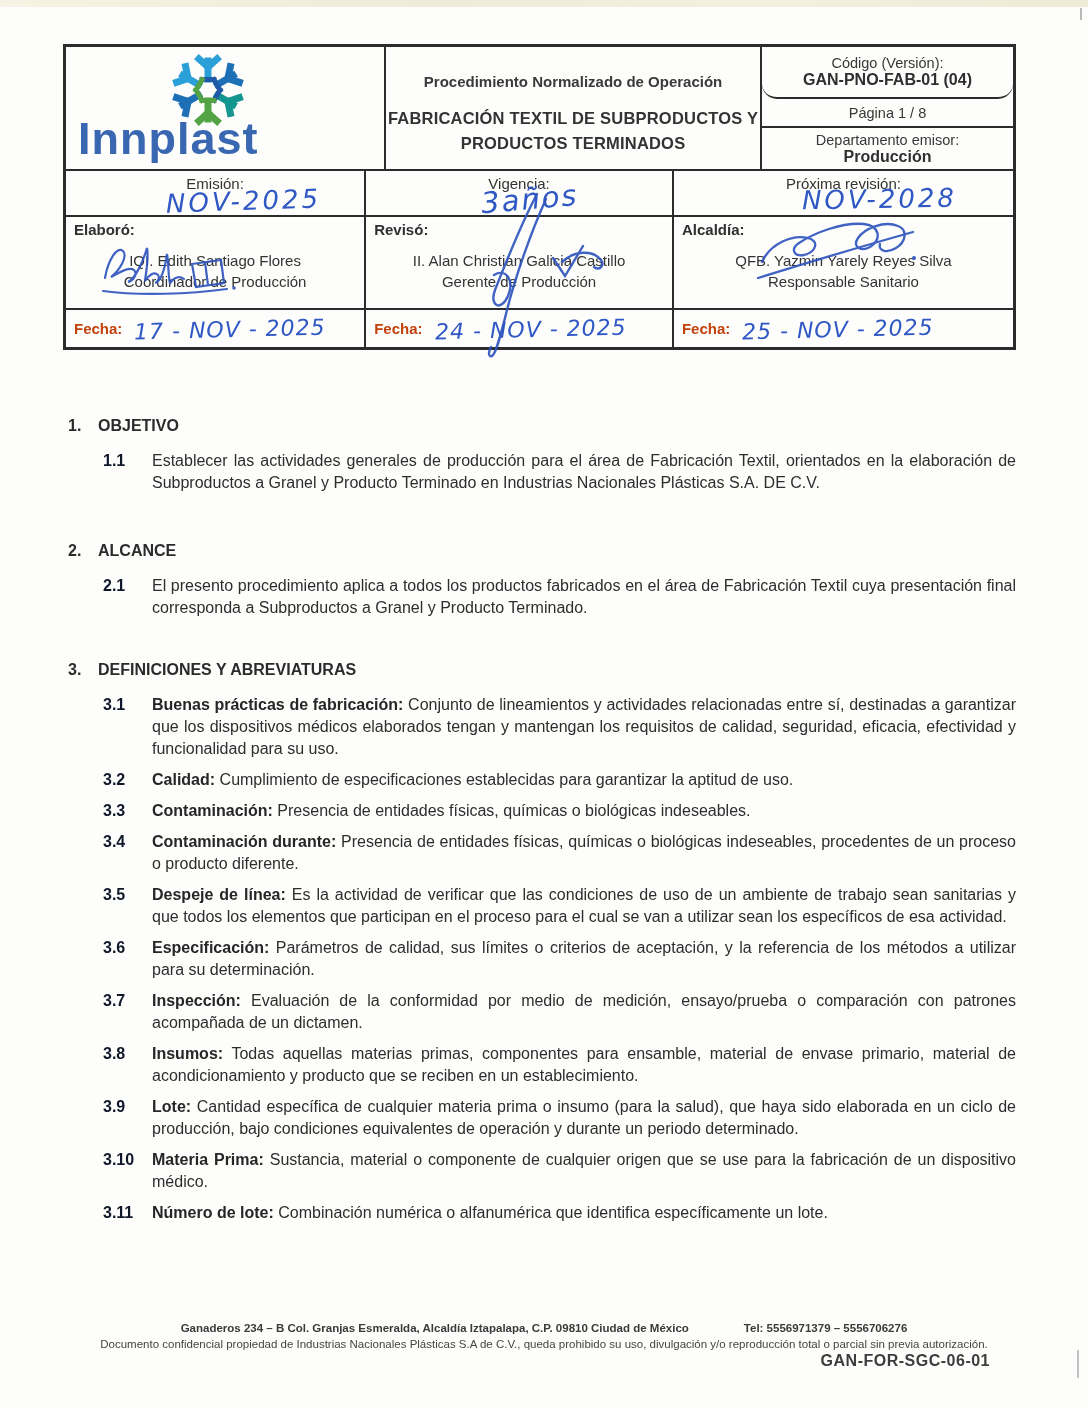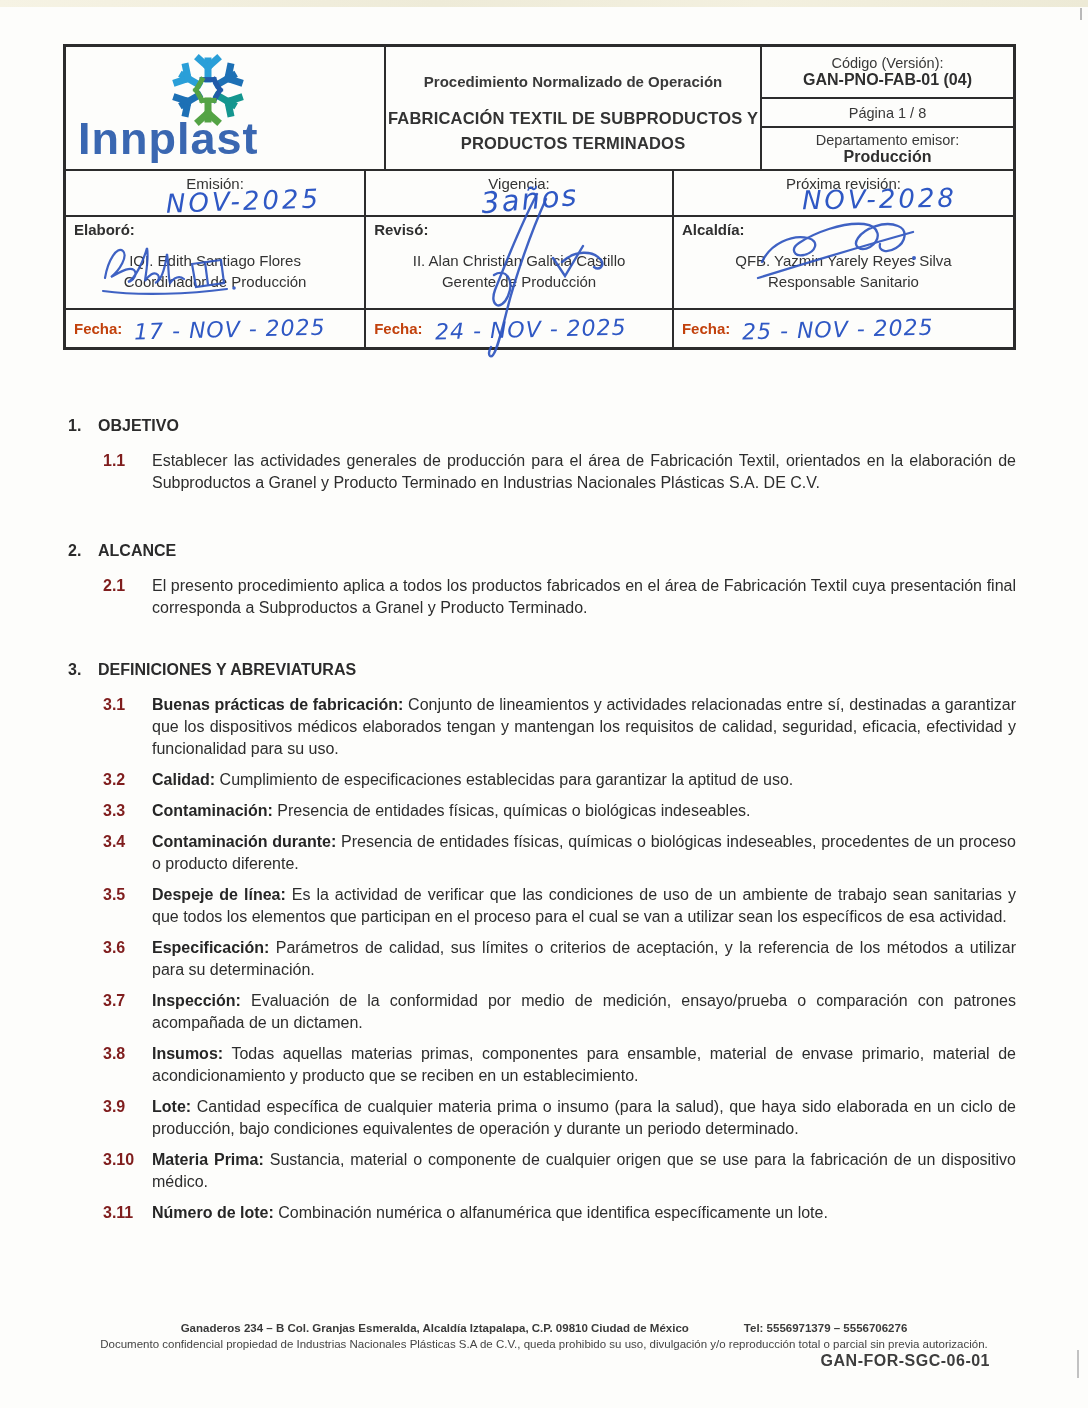--- a/index.html
+++ b/index.html
@@ -25,21 +25,21 @@
   .snow{position:absolute;left:96px;top:6px;}
   .logo-word{position:absolute;left:12px;top:66px;font-size:45px;font-weight:bold;
              color:#3a67b1;letter-spacing:1px;}
 
   .title-cell{width:39.7%;display:flex;flex-direction:column;align-items:center;text-align:center;}
   .doc-type{margin-top:26px;font-size:15px;font-weight:bold;color:#3a3a3a;}
   .doc-title{margin-top:16px;font-size:16.5px;font-weight:bold;color:#333;line-height:25px;letter-spacing:.2px;}
 
   .code-cell{width:26.5%;display:flex;flex-direction:column;text-align:center;}
   .code-sub{border-bottom:2px solid #2c2c2c;box-sizing:border-box;display:flex;flex-direction:column;justify-content:center;}
-  .code-sub1{height:52px;}
+  .code-sub1{height:52px;border-radius:15px;}
   .code-sub2{height:29px;}
   .code-sub3{flex:1;border-bottom:none;}
   .lbl-sm{font-size:14.5px;color:#383838;}
   .val-b{font-size:16px;font-weight:bold;color:#2f2f2f;}
 
   .meta-cell{text-align:center;overflow:visible;}
   .m1{width:31.7%;} .m2{width:32.5%;} .m3{width:35.8%;}
   .meta-label{margin-top:4px;font-size:15px;color:#333;}
 
   .hand{position:absolute;font-family:"DejaVu Sans",sans-serif;font-style:italic;
@@ -61,21 +61,21 @@
   .sig-svg{position:absolute;z-index:7;pointer-events:none;}
 
   
   .body-content{position:absolute;top:412px;left:68px;width:948px;padding-top:3px;}
   .sec-heading{display:flex;font-size:16px;font-weight:bold;color:#2b2b2b;line-height:22px;}
   .sec-heading.mt2{margin-top:46px;}
   .sec-heading.mt3{margin-top:40px;}
   .sec-num{width:30px;flex:none;}
   .item{display:flex;margin-top:9px;line-height:22px;font-size:16px;}
   .item.first{margin-top:13px;}
-  .item-num{margin-left:35px;width:49px;flex:none;font-weight:bold;color:#7f1d1d;}
+  .item-num{margin-left:35px;width:49px;flex:none;font-weight:bold;color:#0f172a;}
   .item-body{flex:1;text-align:justify;margin:0;color:#2d2d2d;}
   .item-body b{color:#262626;}
 
   
   .footer-line1{position:absolute;top:1322px;left:0;right:0;display:flex;justify-content:center;
                 gap:55px;font-size:11.5px;font-weight:bold;color:#3a3a3a;}
   .footer-line2{position:absolute;top:1338px;left:0;right:0;text-align:center;font-size:11.5px;color:#444;}
   .footer-code{position:absolute;top:1352px;right:98px;font-size:16px;font-weight:bold;
                color:#3d3d3d;letter-spacing:.5px;}
 </style>

